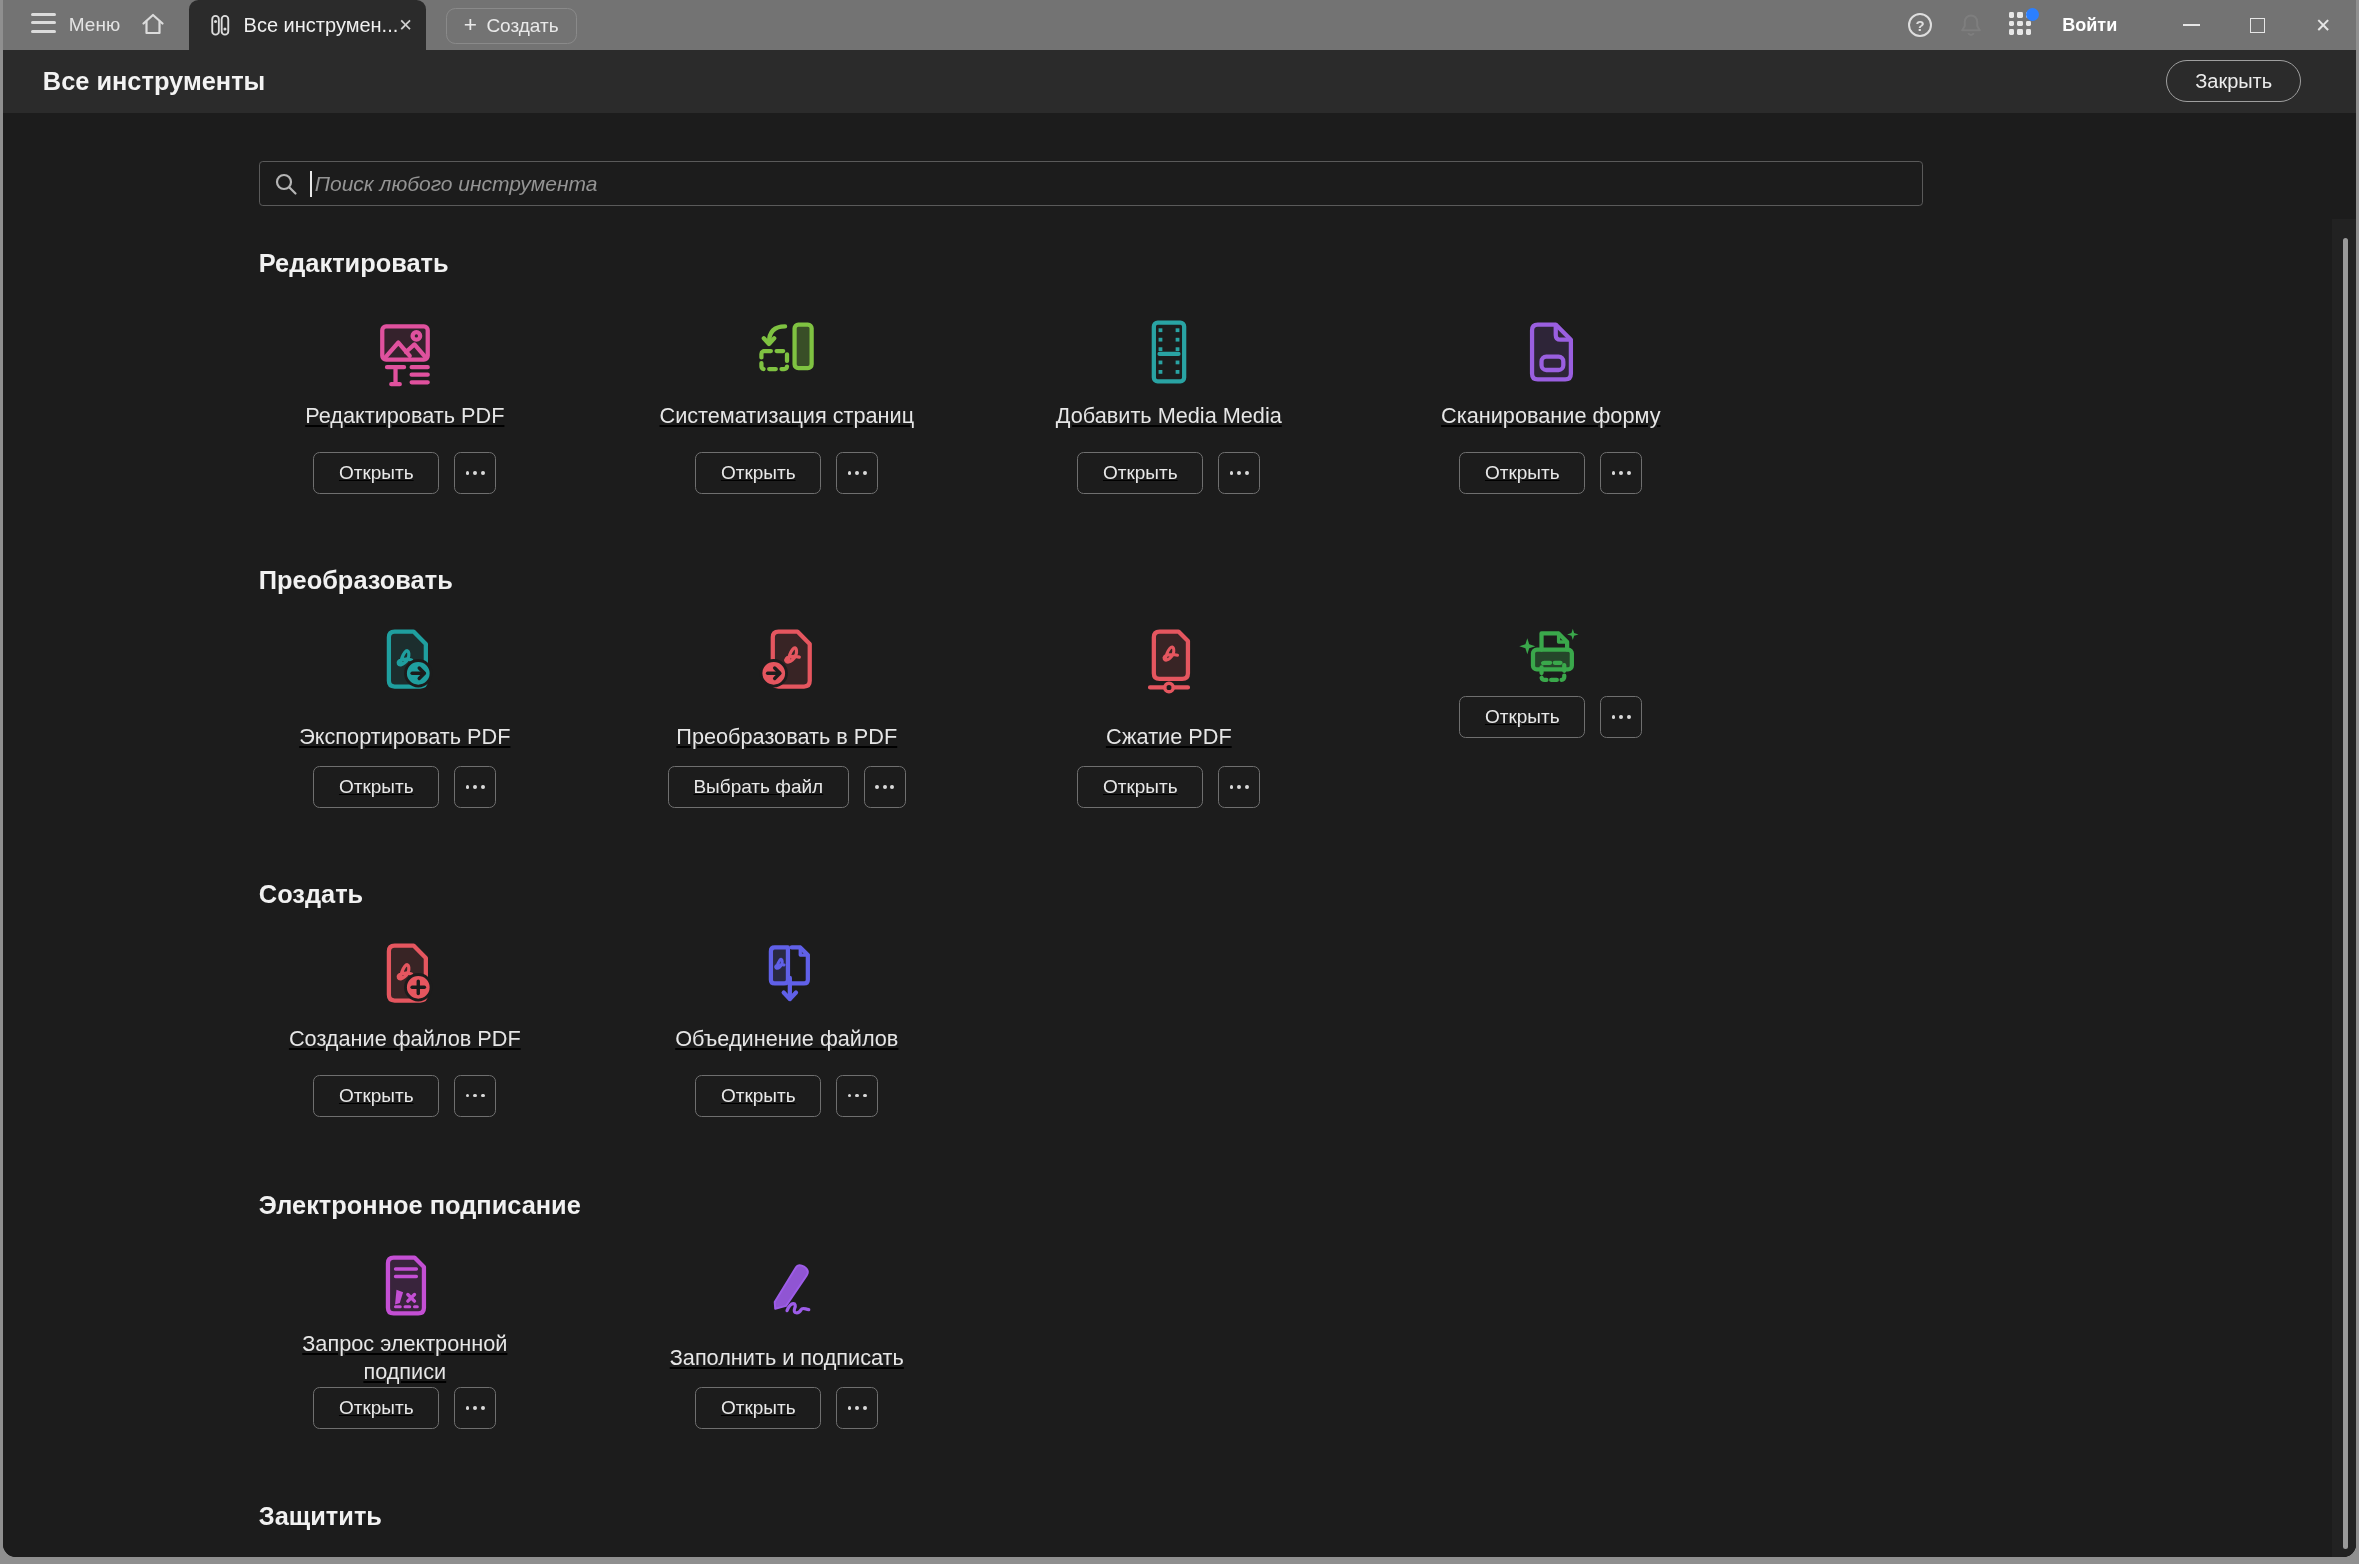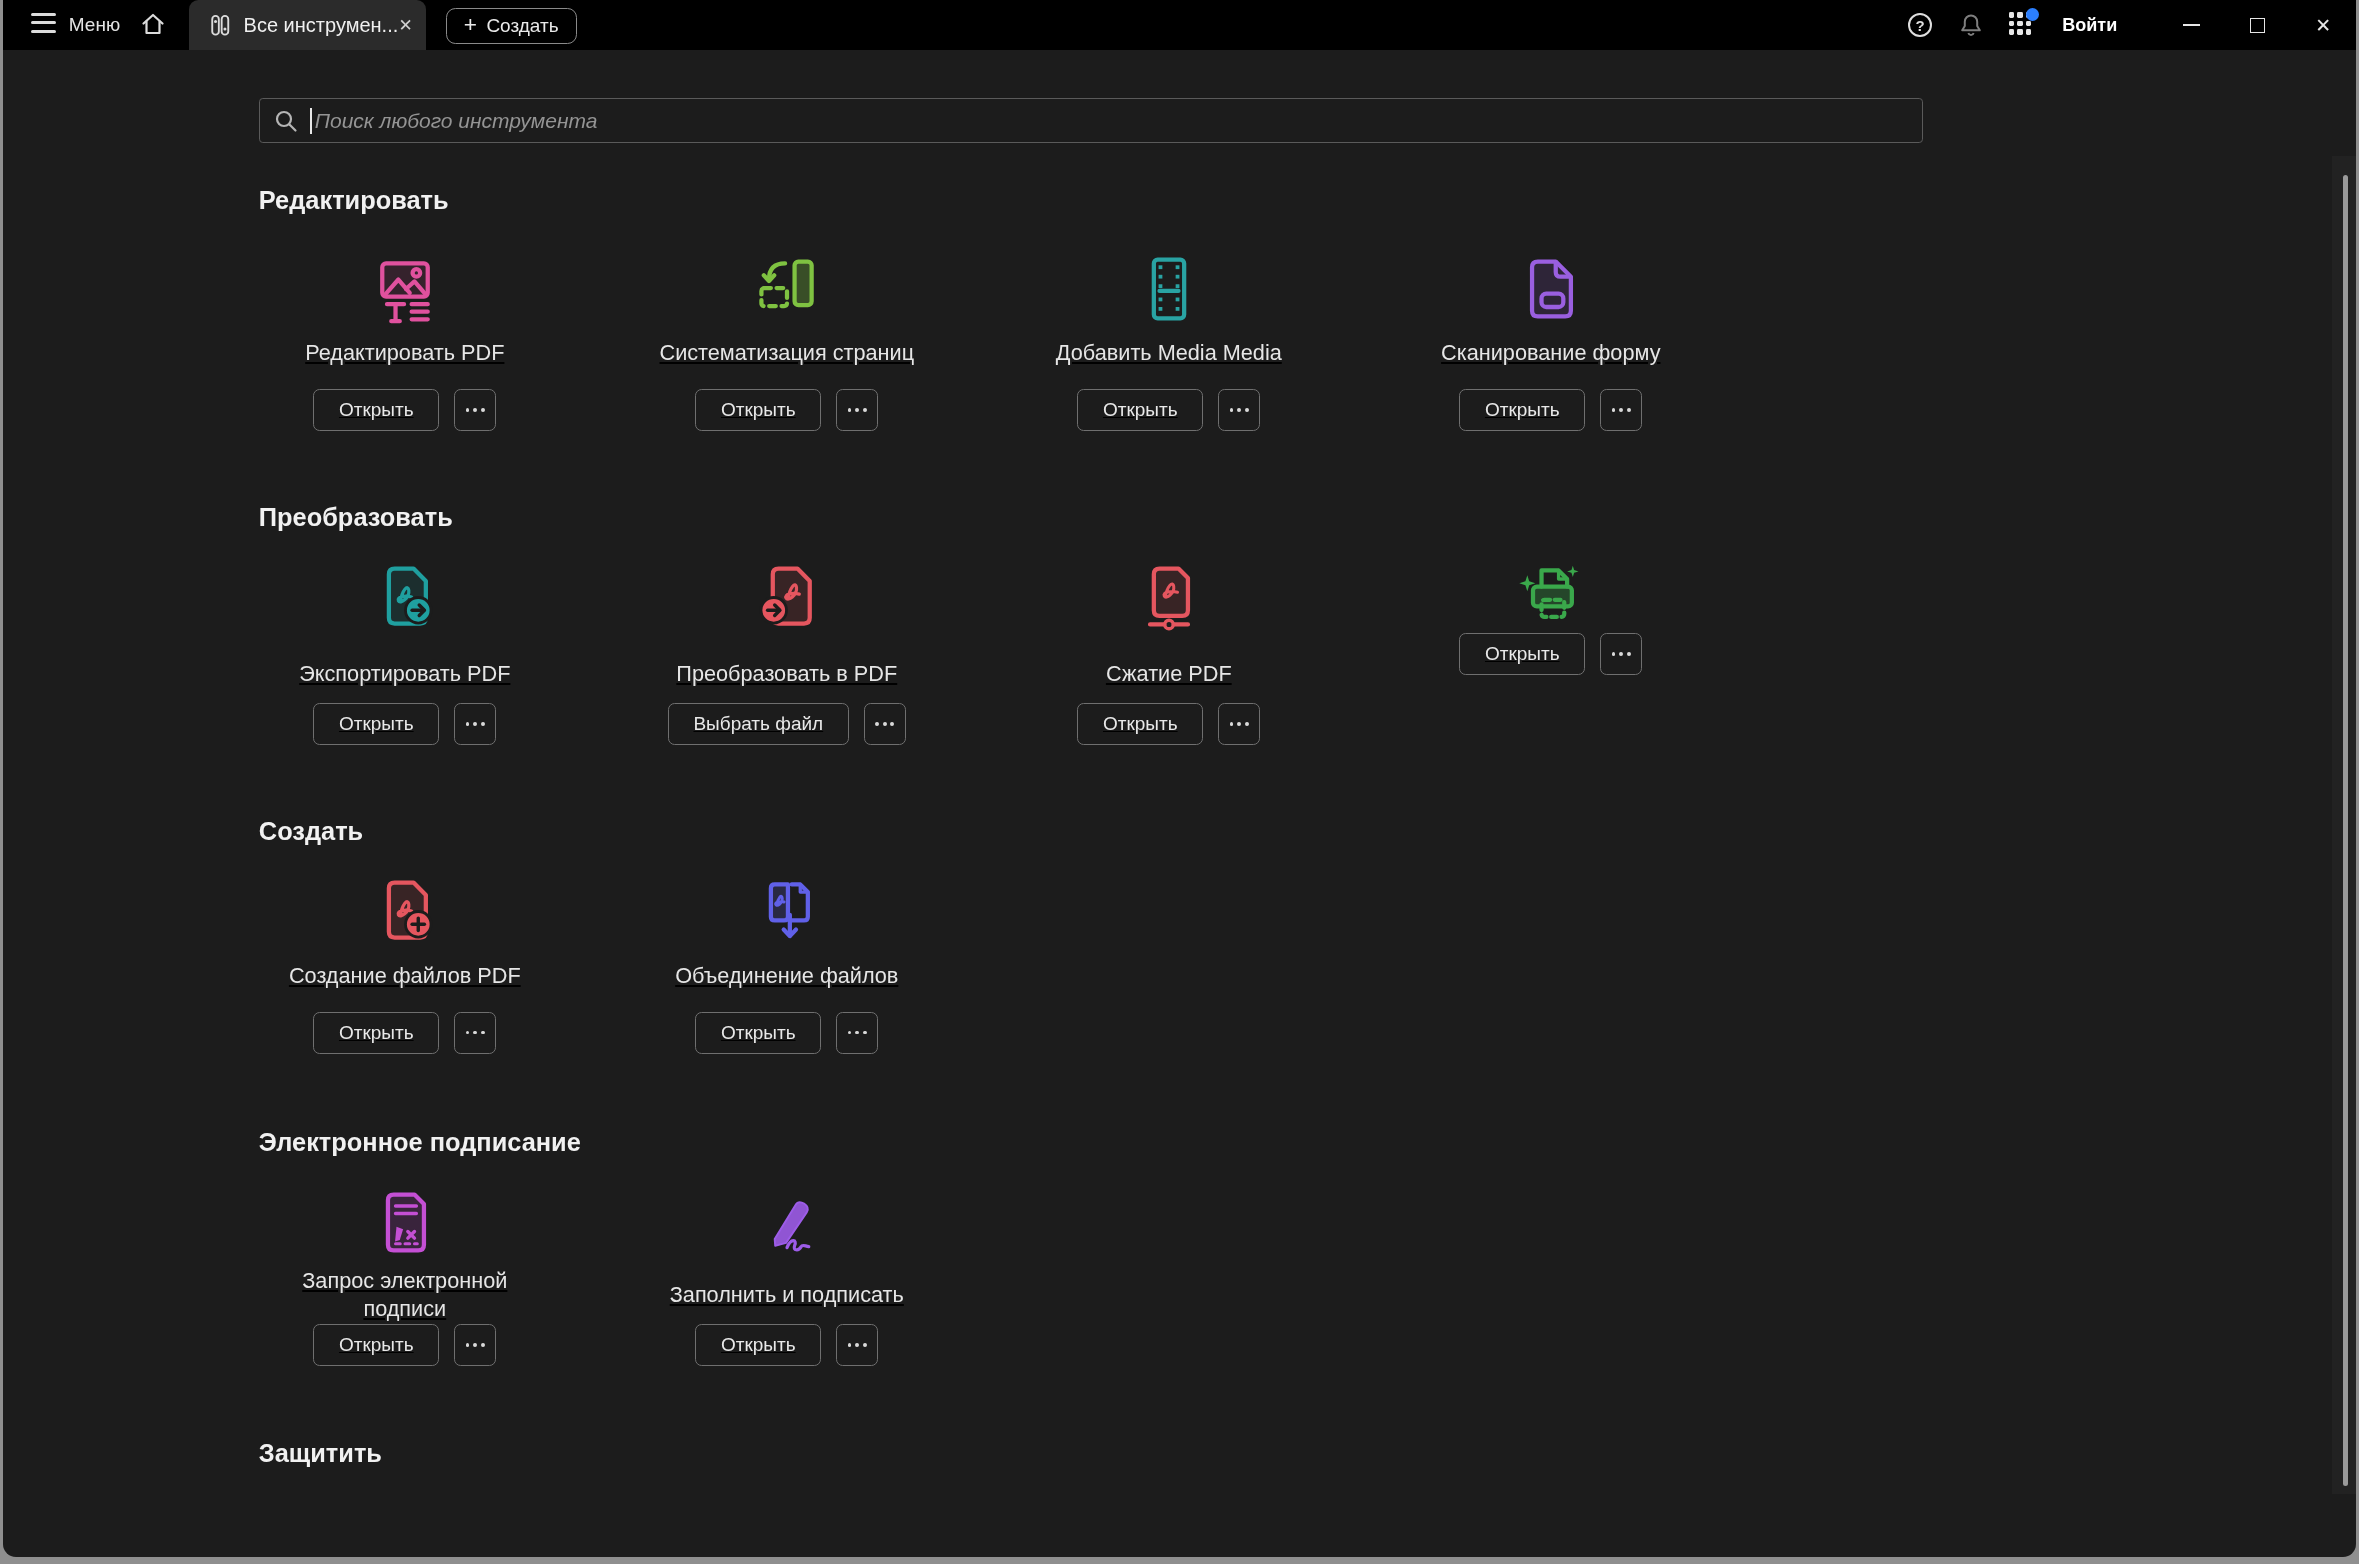--- a/index.html
+++ b/index.html
@@ -2,21 +2,21 @@
 <html style="font-size:15px"><head>
 <meta charset="utf-8">
 <style>
   * { margin:0; padding:0; box-sizing:border-box; }
   html,body { width:2360px; height:1565px; overflow:hidden; }
   body { background:#8f8f8f; font-family:"Liberation Sans","DejaVu Sans",sans-serif; }
   .frame { position:absolute; inset:0 2.8px 7.5px 2.8px; background:#1c1c1c;
            border-bottom-left-radius:13px; border-bottom-right-radius:13px; overflow:hidden; }
 
   
-  .titlebar { position:relative; height:50px; background:#000000; color:#e6e6e6; }
+  .titlebar { position:relative; height:50px; background:#737373; color:#e6e6e6; }
   .hamburger { position:absolute; left:28px; top:13px; width:25.4px; height:22.6px; cursor:pointer; }
   .hamburger i { display:block; height:2.8px; background:#dcdcdc; border-radius:1.9px; margin-bottom:5.6px; }
   .menu-label { position:absolute; left:66px; top:14px; font-size:19px; color:#e3e3e3; }
   .home { position:absolute; left:137px; top:11.3px; }
   .tab { position:absolute; left:186px; top:0; width:237px; height:50px; background:#2b2b2b;
          border-radius:9.4px 9.4px 0 0; display:flex; align-items:center; }
   .tab-icon { margin-left:19px; }
   .tab-label { margin-left:11.3px; font-size:20px; color:#f0f0f0; white-space:nowrap; }
   .tab-close { margin-left:auto; margin-right:13px; font-size:17px; color:#cfcfcf; cursor:pointer; }
   .create-btn { position:absolute; left:443px; top:7.5px; height:36px; padding:0 17px;
@@ -149,20 +149,24 @@
         </div>
       <div class="winbtn">
           <span class="maximize-box"></span>
         </div>
       <div class="winbtn">
           <span class="close-x">✕</span>
         </div>
     </div>
   </div>
 
+  <div class="tools-header">
+    <div class="tools-title">Все инструменты</div>
+    <div class="close-pill">Закрыть</div>
+  </div>
 
   <div class="content">
 
     <div class="searchbox">
       <svg width="26" height="26" viewBox="0 0 26 26" fill="none" stroke="#b5b5b5" stroke-width="2.2" stroke-linecap="round">
         <circle cx="11" cy="11" r="7"></circle>
           <path d="M16.5 16.5 L22.5 22.5"></path>
       </svg>
       <span class="caret"></span>
       <span class="placeholder">Поиск любого инструмента</span>

